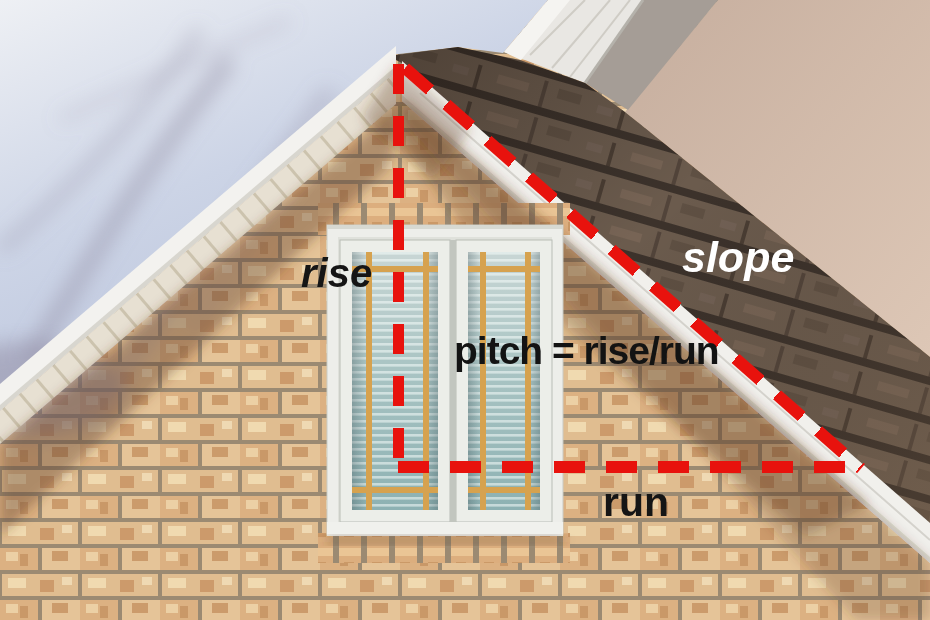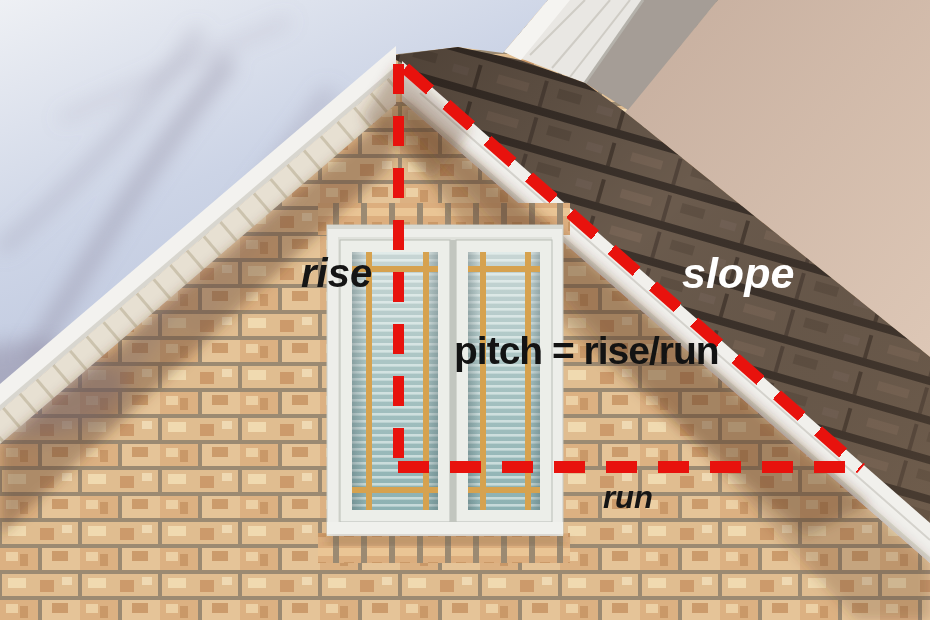--- a/index.html
+++ b/index.html
@@ -12,23 +12,23 @@
   .dash{position:absolute;z-index:5;}
   #rise-line{left:393px;top:64px;width:11px;height:404px;
     background:repeating-linear-gradient(180deg,#e8120d 0 30px,transparent 30px 52px);}
   #run-line{left:398px;top:461px;width:458px;height:12px;
     background:repeating-linear-gradient(90deg,#e8120d 0 31px,transparent 31px 52px);}
   #slope-line{left:405px;top:62px;width:607px;height:12px;
     transform:rotate(41.3deg);transform-origin:0 50%;
     background:repeating-linear-gradient(90deg,#e8120d 0 33px,transparent 33px 55px);}
   .lbl{position:absolute;z-index:6;line-height:1;white-space:nowrap;}
   #rise-label{left:301px;top:253px;font-size:40px;font-weight:bold;font-style:italic;color:#151515;}
-  #slope-label{left:682px;top:252px;font-size:43px;font-weight:bold;font-style:italic;color:#ffffff;}
+  #slope-label{left:682px;top:236px;font-size:43px;font-weight:bold;font-style:italic;color:#ffffff;}
   #formula-label{left:424px;top:331px;font-size:39px;font-weight:bold;color:#131313;letter-spacing:-1px;padding-left:30px;}
-  #run-label{left:603px;top:482px;font-size:31px;font-weight:bold;font-style:italic;color:#151515;}
+  #run-label{left:603px;top:482px;font-size:41px;font-weight:bold;color:#151515;}
 </style>
 </head>
 <body>
 
 <div id="stage">
 
   <svg id="photo" width="930" height="620" viewBox="0 0 930 620">
     <defs>
       <pattern id="brick" width="80" height="52" patternUnits="userSpaceOnUse">
         <rect width="80" height="52" fill="#9b8a72"></rect>

